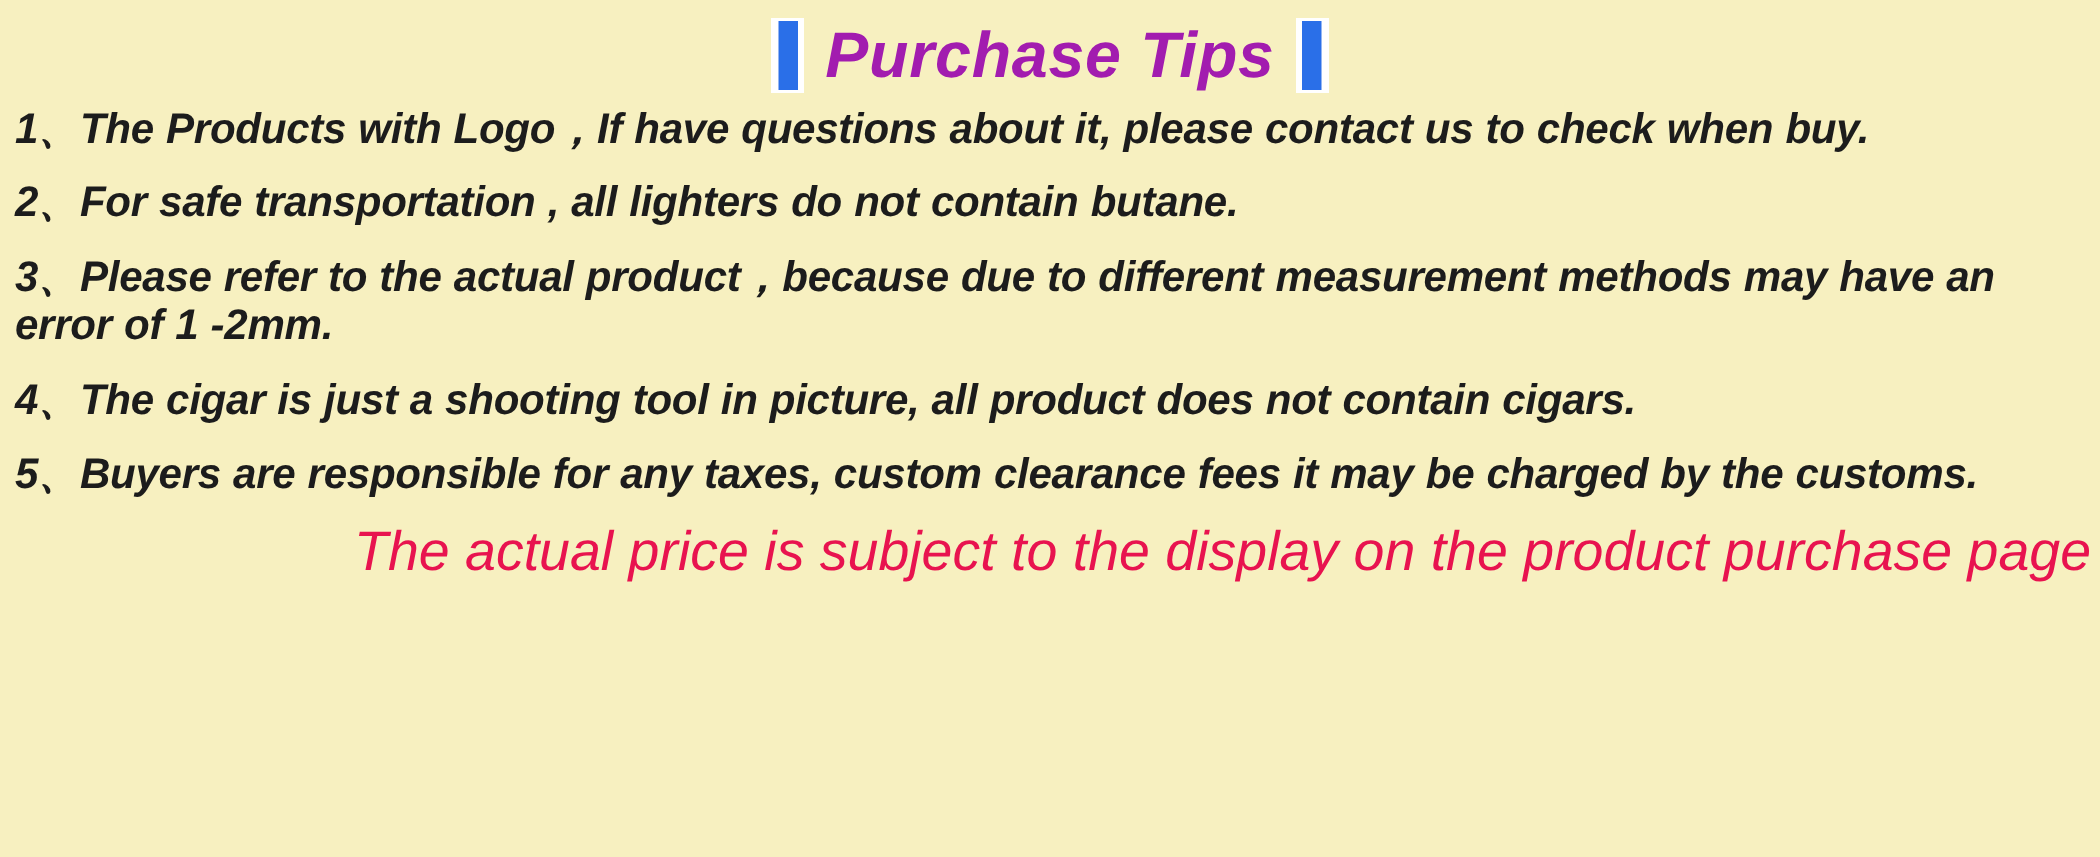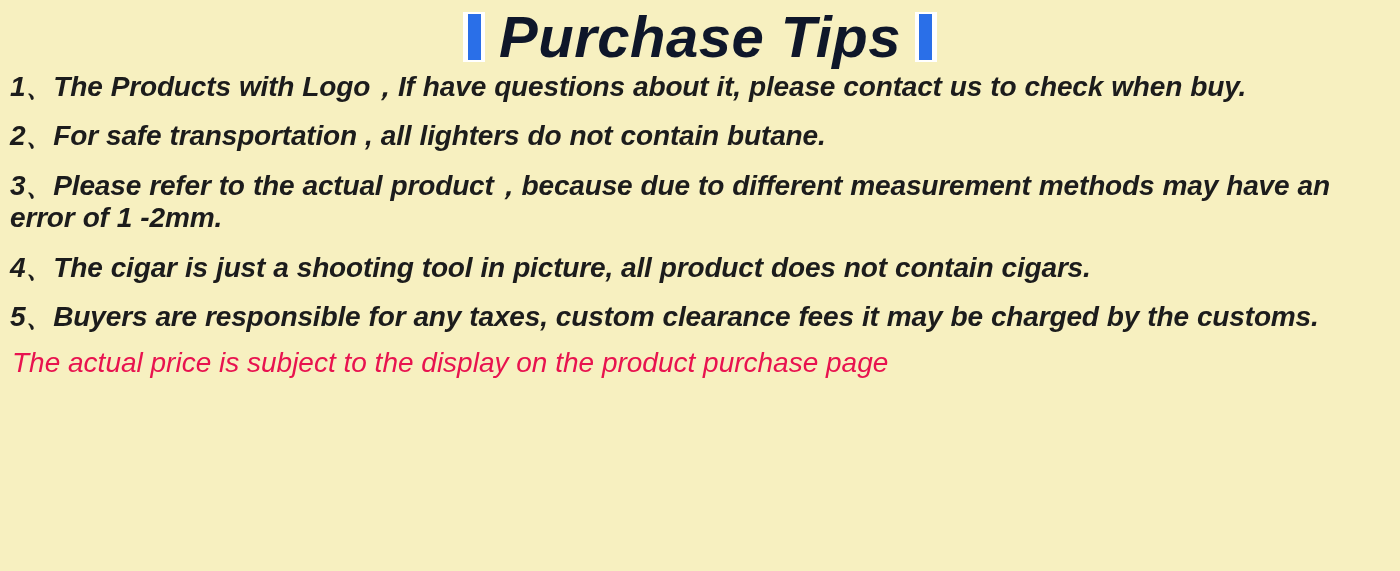--- a/index.html
+++ b/index.html
@@ -44,24 +44,24 @@
   }
   .title-bar::before {
     content: "";
     display: block;
     width: 13px;
     height: 46px;
     background: #2a6fe8;
   }
 
   .title-text {
-    font-size: 58px;
+    font-size: 43px;
     font-weight: bold;
     font-style: italic;
-    color: #0f172a;
+    color: #a21caf;
     letter-spacing: 0.5px;
     line-height: 1;
     white-space: nowrap;
     font-stretch: condensed;
   }
 
   
   .tips-list {
     margin: 0;
     padding: 0 2px 0 10px;
@@ -82,28 +82,29 @@
     transform: scaleX(0.985);
     transform-origin: left center;
   }
 
   .tip-item:last-of-type {
     margin-bottom: 14px;
   }
 
   
   .price-note {
-    font-size: 28px;
+    font-size: 37px;
     font-style: italic;
     font-weight: normal;
     color: #e8134f;
     line-height: 1.15;
     padding: 0 6px 0 12px;
     letter-spacing: 0px;
     white-space: nowrap;
+    text-align: right;
   }
 </style>
 </head>
 <body>
 
 <div id="page">
 
   <div class="title-row">
     <span class="title-bar"></span>
     <span class="title-text">Purchase Tips</span>

